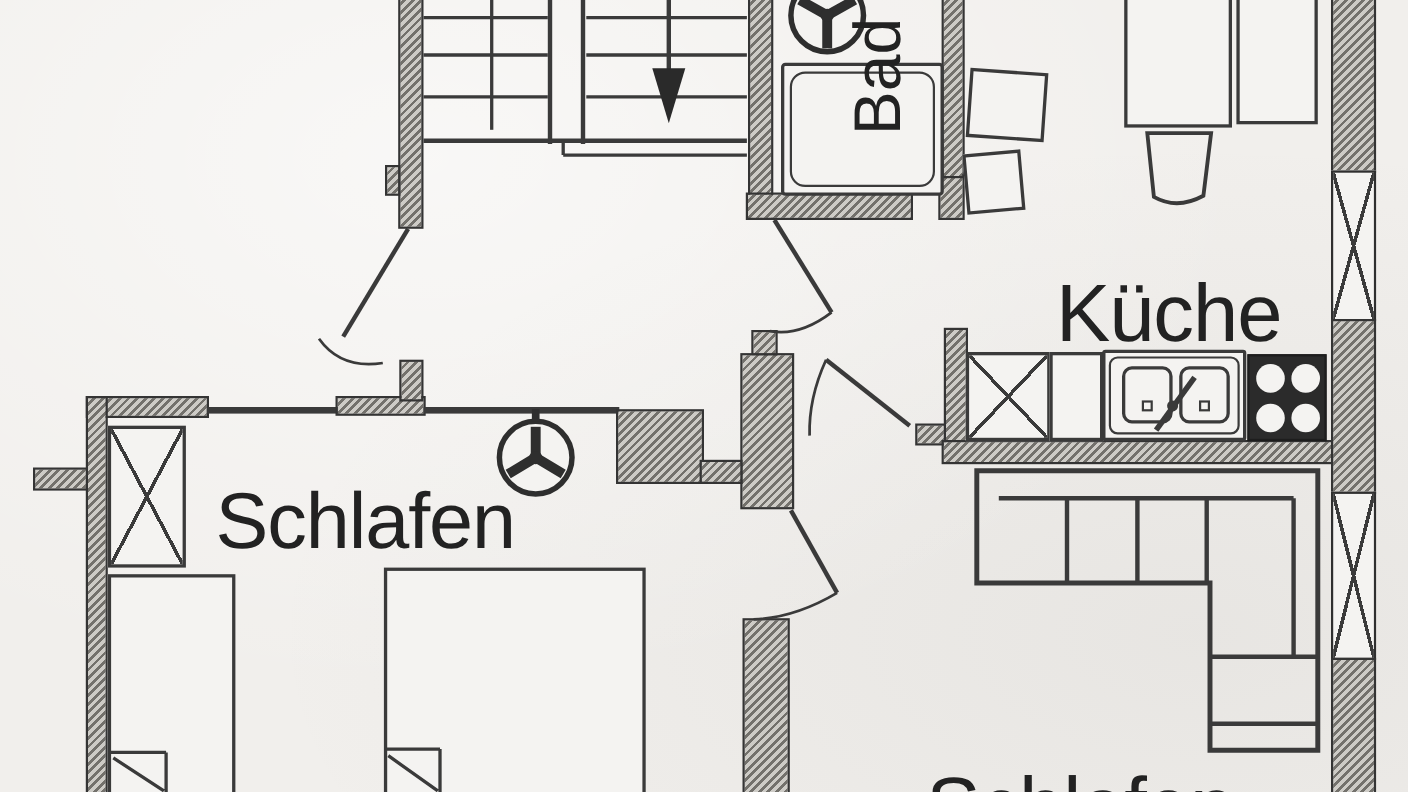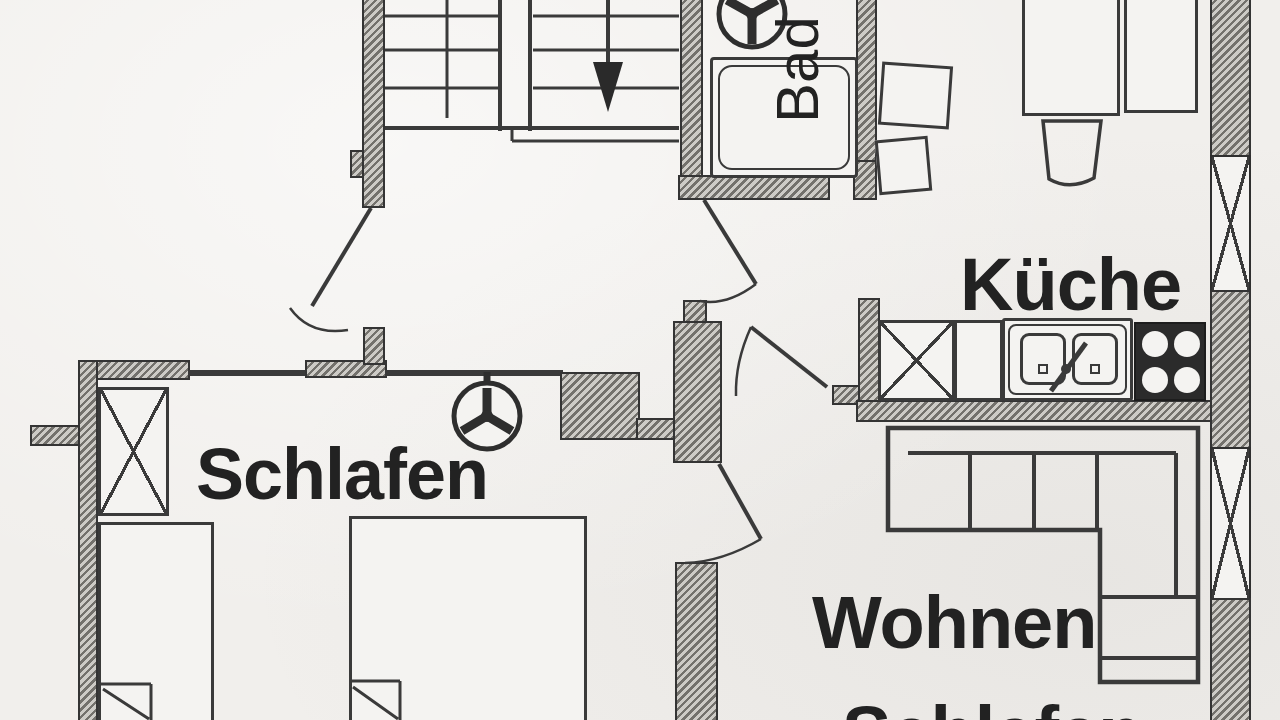--- a/index.html
+++ b/index.html
@@ -24,21 +24,21 @@
   .fbox{position:absolute;box-sizing:border-box;background:#f4f3f1;border:3.5px solid #3a3a3a;}
   
   .xfill{
     background-image:
       linear-gradient(to top right, rgba(0,0,0,0) calc(50% - 1.6px), #3a3a3a calc(50% - 1.6px), #3a3a3a calc(50% + 1.6px), rgba(0,0,0,0) calc(50% + 1.6px)),
       linear-gradient(to bottom right, rgba(0,0,0,0) calc(50% - 1.6px), #3a3a3a calc(50% - 1.6px), #3a3a3a calc(50% + 1.6px), rgba(0,0,0,0) calc(50% + 1.6px));
     background-color:#f4f3f1;
   }
   .xwin{position:absolute;box-sizing:border-box;border:2.5px solid #2f2f2f;}
   .label{
-    position:absolute;color:#222;font-weight:700;letter-spacing:-1px;
+    position:absolute;color:#222;font-weight:400;letter-spacing:-1px;
     white-space:nowrap;line-height:1;text-align:right;
   }
   .label-vert{
     position:absolute;color:#222;font-weight:400;line-height:1;
     writing-mode:vertical-rl;transform:rotate(180deg);white-space:nowrap;
   }
   svg.overlay{position:absolute;left:0;top:0;}
   .stroke{stroke:#3a3a3a;fill:none;}
   .burner{position:absolute;width:26px;height:26px;border-radius:50%;background:#f4f3f1;}
   .sink-inner{position:absolute;box-sizing:border-box;border:2px solid #3a3a3a;border-radius:8px;}
@@ -176,17 +176,16 @@
       <path class="stroke" stroke-width="4.5" d="M888,428 H1198 V682 H1100 V530 H888 Z"></path>
       <path class="stroke" stroke-width="4" d="M908,453 H1176"></path>
       <path class="stroke" stroke-width="4" d="M970,453 V530 M1034,453 V530 M1097,453 V530"></path>
       <path class="stroke" stroke-width="4" d="M1176,453 V597"></path>
       <path class="stroke" stroke-width="4" d="M1100,597 H1198 M1100,658 H1198"></path>
     </g>
   </svg>
 
   <div class="label" style="left:196px;top:438px;font-size:72px;">Schlafen</div>
   <div class="label" style="left:960px;top:248px;font-size:74px;">Küche</div>
-  <div class="label" style="left:812px;top:586px;font-size:74px;">Wohnen</div>
   <div class="label" style="left:842px;top:696px;font-size:74px;">Schlafen</div>
   <div class="label-vert" style="left:768px;top:-55px;height:178px;font-size:60px;">Bad</div>
 
 </div>
 
 </body></html>

